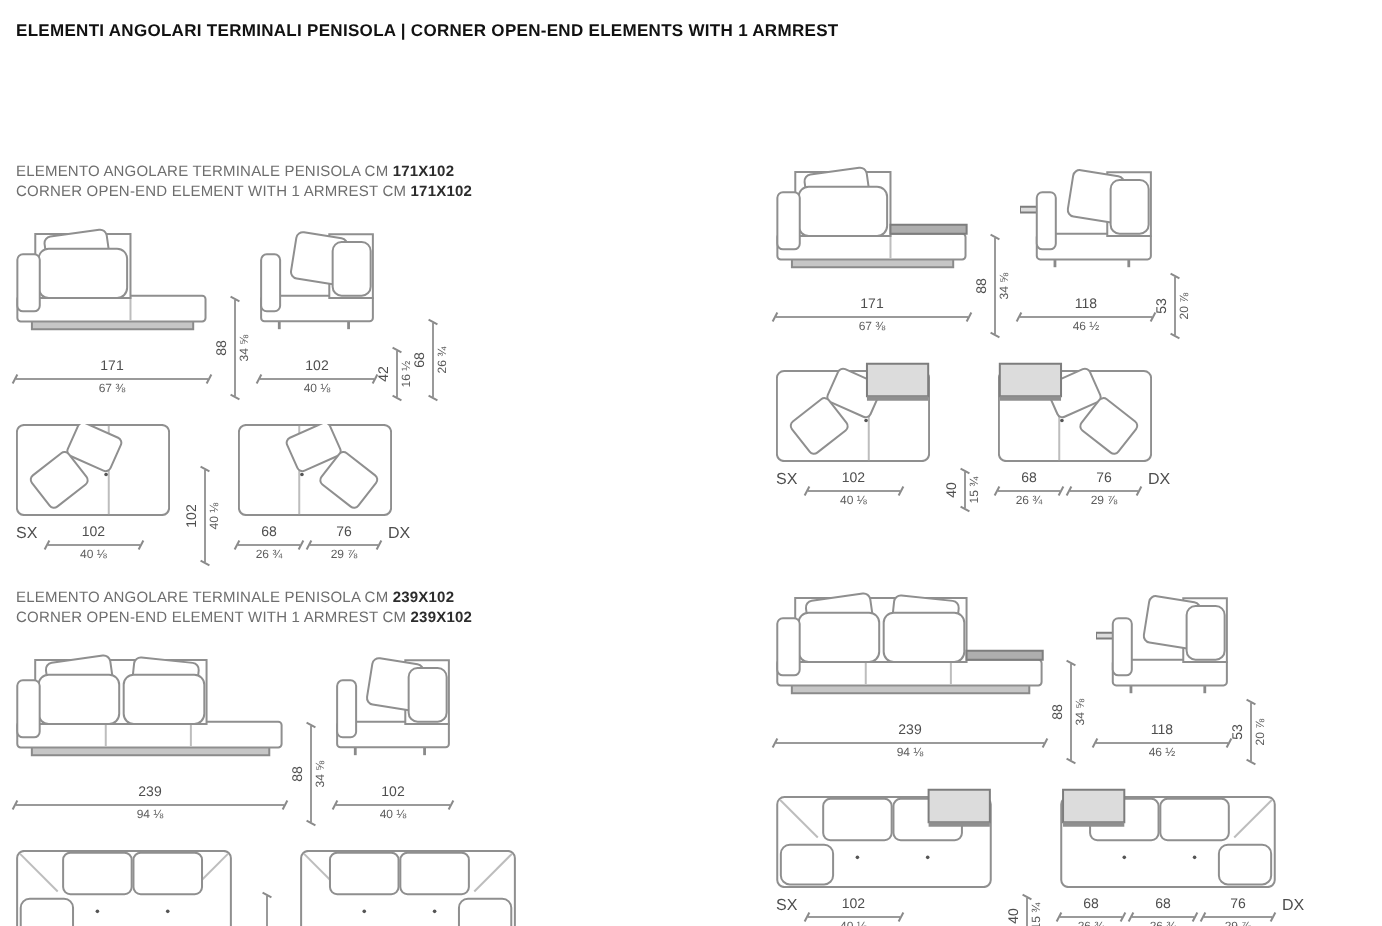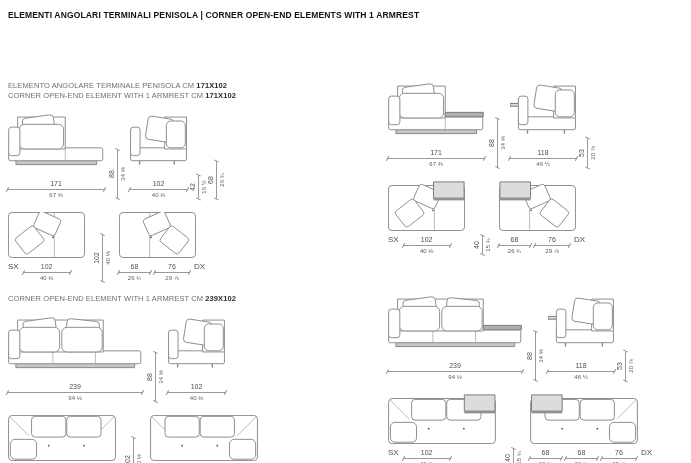--- a/index.html
+++ b/index.html
@@ -295,20 +295,21 @@
                 <span class="in">29 ⅞</span>
               </div>
             <span class="side-label">DX</span>
           </div>
         </div>
       </div>
     </section>
 
     <section class="card">
       <h3 class="ctitle">
+        <span class="tline"><span>ELEMENTO ANGOLARE TERMINALE PENISOLA CM </span><b>239X102</b><span></span><b></b></span>
         <span class="tline"><span>CORNER OPEN-END ELEMENT WITH 1 ARMREST CM </span><b>239X102</b><span></span><b></b></span>
       </h3>
       <div class="row elevrow">
         <div class="fig w-e239">
           <svg viewBox="0 0 239 100" style="height:56px">
               <use href="#s-elev239"></use>
             </svg>
           <div class="hdim">
               <span class="cm">239</span>
               <span class="dline"></span>

